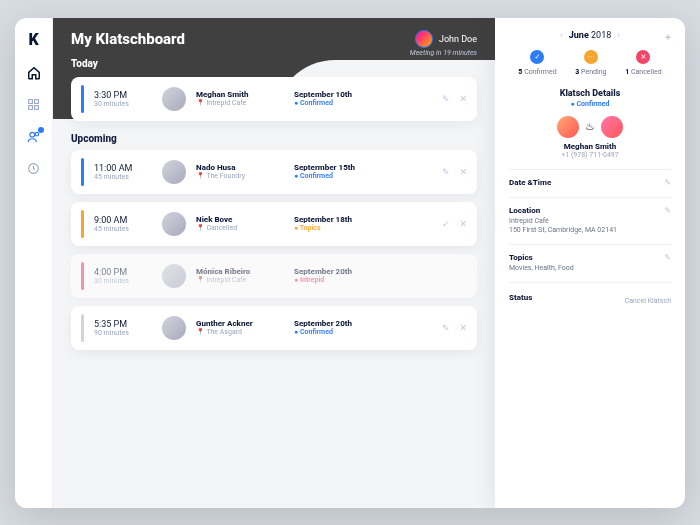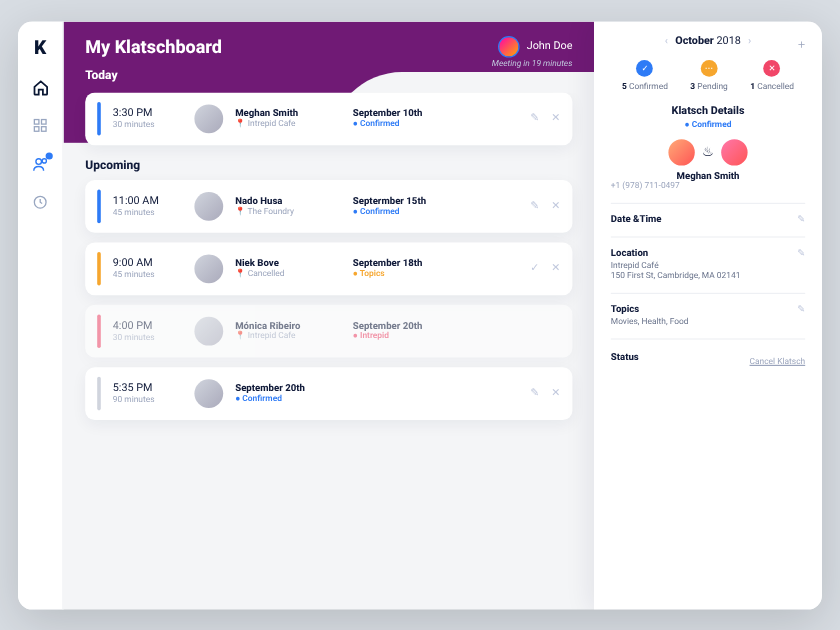--- a/index.html
+++ b/index.html
@@ -5,21 +5,21 @@
 *{box-sizing:border-box;margin:0;padding:0;font-family:-apple-system,BlinkMacSystemFont,'Segoe UI',Roboto,sans-serif}
 body{background:#d8dde3;display:flex;align-items:center;justify-content:center;height:525px;width:700px;overflow:hidden}
 .app{width:670px;height:490px;background:#f4f5f7;border-radius:12px;display:flex;overflow:hidden;box-shadow:0 10px 40px rgba(0,0,0,.15)}
 .rail{width:38px;background:#fff;display:flex;flex-direction:column;align-items:center;padding-top:12px;gap:16px;border-right:1px solid #eef0f4}
 .logo{font-weight:900;font-size:16px;color:#0a1733}
 .ricon{width:16px;height:16px;display:flex;align-items:center;justify-content:center;color:#98a6c0;cursor:pointer}
 .ricon.active{color:#0a1733}
 .ricon.blue{color:#2e7bf6;position:relative}
 .ricon.blue::after{content:'';position:absolute;top:-2px;right:-2px;width:6px;height:6px;background:#2e7bf6;border-radius:50%}
 .main{flex:1;display:flex;flex-direction:column;overflow:hidden}
-.hero{background:#701a75;padding:12px 18px 50px;position:relative}
+.hero{background:#404040;padding:12px 18px 50px;position:relative}
 .hero::after{content:'';position:absolute;bottom:-1px;right:-20px;width:240px;height:60px;background:#f4f5f7;border-top-left-radius:60px}
 .topbar{display:flex;justify-content:space-between;align-items:center;margin-bottom:10px}
 .title{color:#fff;font-weight:800;font-size:15px}
 .user{display:flex;align-items:center;gap:6px;color:#fff;font-size:9px;position:relative;z-index:2}
 .avatar{width:18px;height:18px;border-radius:50%;background:linear-gradient(135deg,#f0a,#fa0);border:1px solid #2e7bf6}
 .filters{display:flex;align-items:center;gap:6px;font-size:7px;color:#8a94b0}
 .filters .lbl{margin-right:4px}
 .chip{border:1px solid #3a4568;border-radius:10px;padding:2px 8px;color:#c0c8dd;cursor:pointer}
 .chip.active{background:#fff;color:#111b3a;border-color:#fff;font-weight:700}
 .chip .dot{display:inline-block;width:4px;height:4px;border-radius:50%;margin-left:3px;vertical-align:middle}
@@ -52,26 +52,26 @@
 .stat{text-align:center}
 .sbadge{width:14px;height:14px;border-radius:50%;margin:0 auto 4px;display:flex;align-items:center;justify-content:center;color:#fff;font-size:7px}
 .stat .v{font-size:7px;color:#6a748c}
 .stat .v b{color:#111b3a;font-weight:800}
 .dhdr{text-align:center;font-weight:800;font-size:9px;margin-bottom:2px}
 .dstat{text-align:center;color:#2e7bf6;font-size:7px;font-weight:700;margin-bottom:8px}
 .pair{display:flex;align-items:center;justify-content:center;gap:6px;margin-bottom:4px}
 .pava{width:22px;height:22px;border-radius:50%;background:linear-gradient(135deg,#fa7,#f55)}
 .coffee{font-size:11px}
 .dname{text-align:center;font-weight:800;font-size:8px}
-.dphone{color:#9aa4bc;font-size:7px;margin-bottom:10px}
+.dphone{text-align:center;color:#9aa4bc;font-size:7px;margin-bottom:10px}
 .drow{border-top:1px solid #eef0f4;padding:8px 0;position:relative}
 .drow .k{font-weight:800;font-size:8px;margin-bottom:2px}
 .drow .vv{color:#6a748c;font-size:7px;line-height:1.4}
 .drow .ed{position:absolute;top:8px;right:0;color:#c0c8dd;cursor:pointer}
-.cancel{text-align:center;text-decoration:underline;color:#9aa4bc;font-size:7px;cursor:pointer;padding-top:6px}
+.cancel{text-align:center;color:#9aa4bc;font-size:7px;cursor:pointer;padding-top:6px}
 .statusrow{display:flex;justify-content:space-between;align-items:center;border-top:1px solid #eef0f4;padding-top:8px}
 </style>
 </head>
 <body>
 
 <div class="app">
   <div class="rail">
     <div class="logo">K</div>
     <div class="ricon active">
         <svg width="14" height="14" viewBox="0 0 24 24" fill="none" stroke="currentColor" stroke-width="2.5">
@@ -196,38 +196,42 @@
             </div>
     <div class="cactions"></div>
   </div>
           <div class="card" style="">
     <div class="cbar" style="background:#d0d4dd"></div>
     <div class="ctime">
               <div class="t">5:35 PM</div>
               <div class="d">90 minutes</div>
             </div>
     <div class="cava"></div>
+    <div class="cinfo">
+              <div class="n">Gunther Ackner</div>
+              <div class="l">📍 The Asgard</div>
+            </div>
     <div class="cdate">
               <div class="dt">September 20th</div>
               <div class="st" style="color:#2e7bf6">● Confirmed</div>
             </div>
     <div class="cactions">
               <span>✎</span>
               <span>✕</span>
             </div>
   </div>
         </div>
     </div>
   </div>
 
   <div class="side">
     <div class="plus">＋</div>
     <div class="cal">
       <span style="color:#c0c8dd;cursor:pointer">‹</span>
-      <span><b>October</b> <span>2018</span></span>
+      <span><b>June</b> <span>2018</span></span>
       <span style="color:#c0c8dd;cursor:pointer">›</span>
     </div>
     <div class="stats" id="stats">
         <div class="stat">
     <div class="sbadge" style="background:#2e7bf6">✓</div>
     <div class="v"><b>5</b> Confirmed</div>
         </div>
         <div class="stat">
     <div class="sbadge" style="background:#f6a62e">⋯</div>
     <div class="v"><b>3</b> Pending</div>

